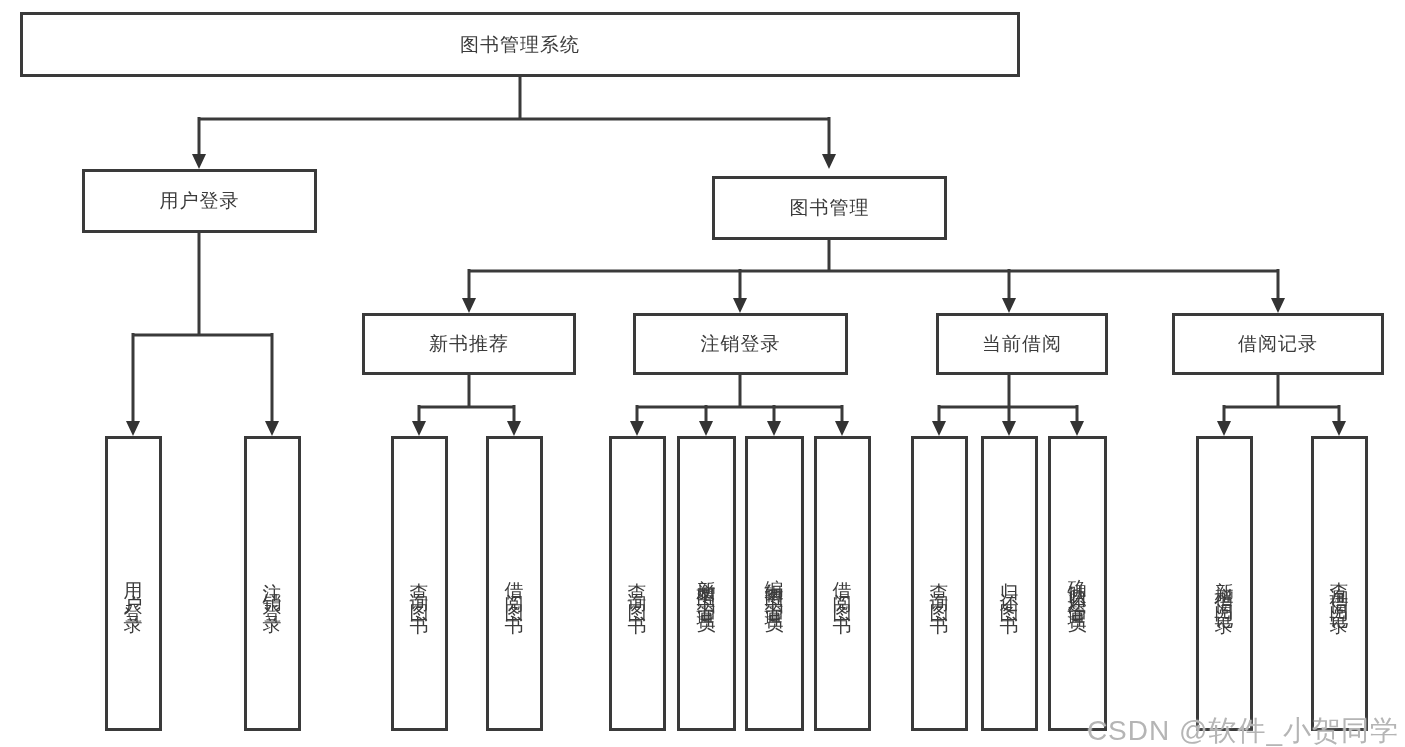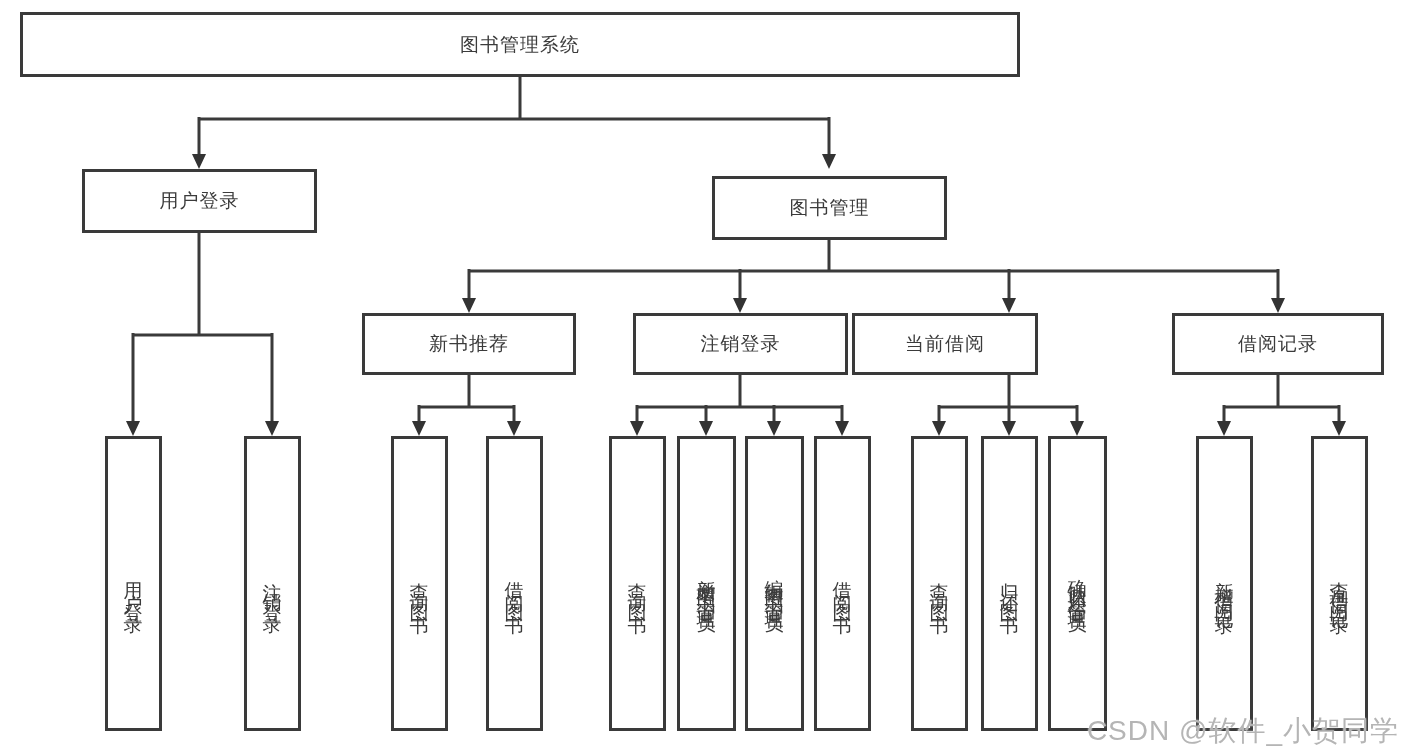--- a/index.html
+++ b/index.html
@@ -33,21 +33,21 @@
   }
   .vtext.med{letter-spacing:7px;padding-top:7px;}
   .vtext.long{letter-spacing:5px;padding-top:5px;}
   
   .n-root{left:20px;top:12px;width:1000px;height:65px;}
   .n-user-login{left:82px;top:169px;width:235px;height:64px;}
   .n-book-mgmt{left:712px;top:176px;width:235px;height:64px;}
   .n-l3{top:313px;height:62px;}
   .n-new-book{left:362px;width:214px;}
   .n-book-borrow{left:633px;width:215px;}
-  .n-current-borrow{left:852px;width:186px;}
+  .n-current-borrow{left:936px;width:172px;}
   .n-borrow-record{left:1172px;width:212px;}
   .leaf{top:436px;width:57px;height:295px;}
   .leaf.wide{width:59px;}
   .lf1{left:105px;} .lf2{left:244px;}
   .lf3{left:391px;} .lf4{left:486px;}
   .lf5{left:609px;} .lf6{left:677px;} .lf7{left:745px;} .lf8{left:814px;}
   .lf9{left:911px;} .lf10{left:981px;} .lf11{left:1048px;}
   .lf12{left:1196px;} .lf13{left:1311px;}
   #watermark{
     position:absolute;

